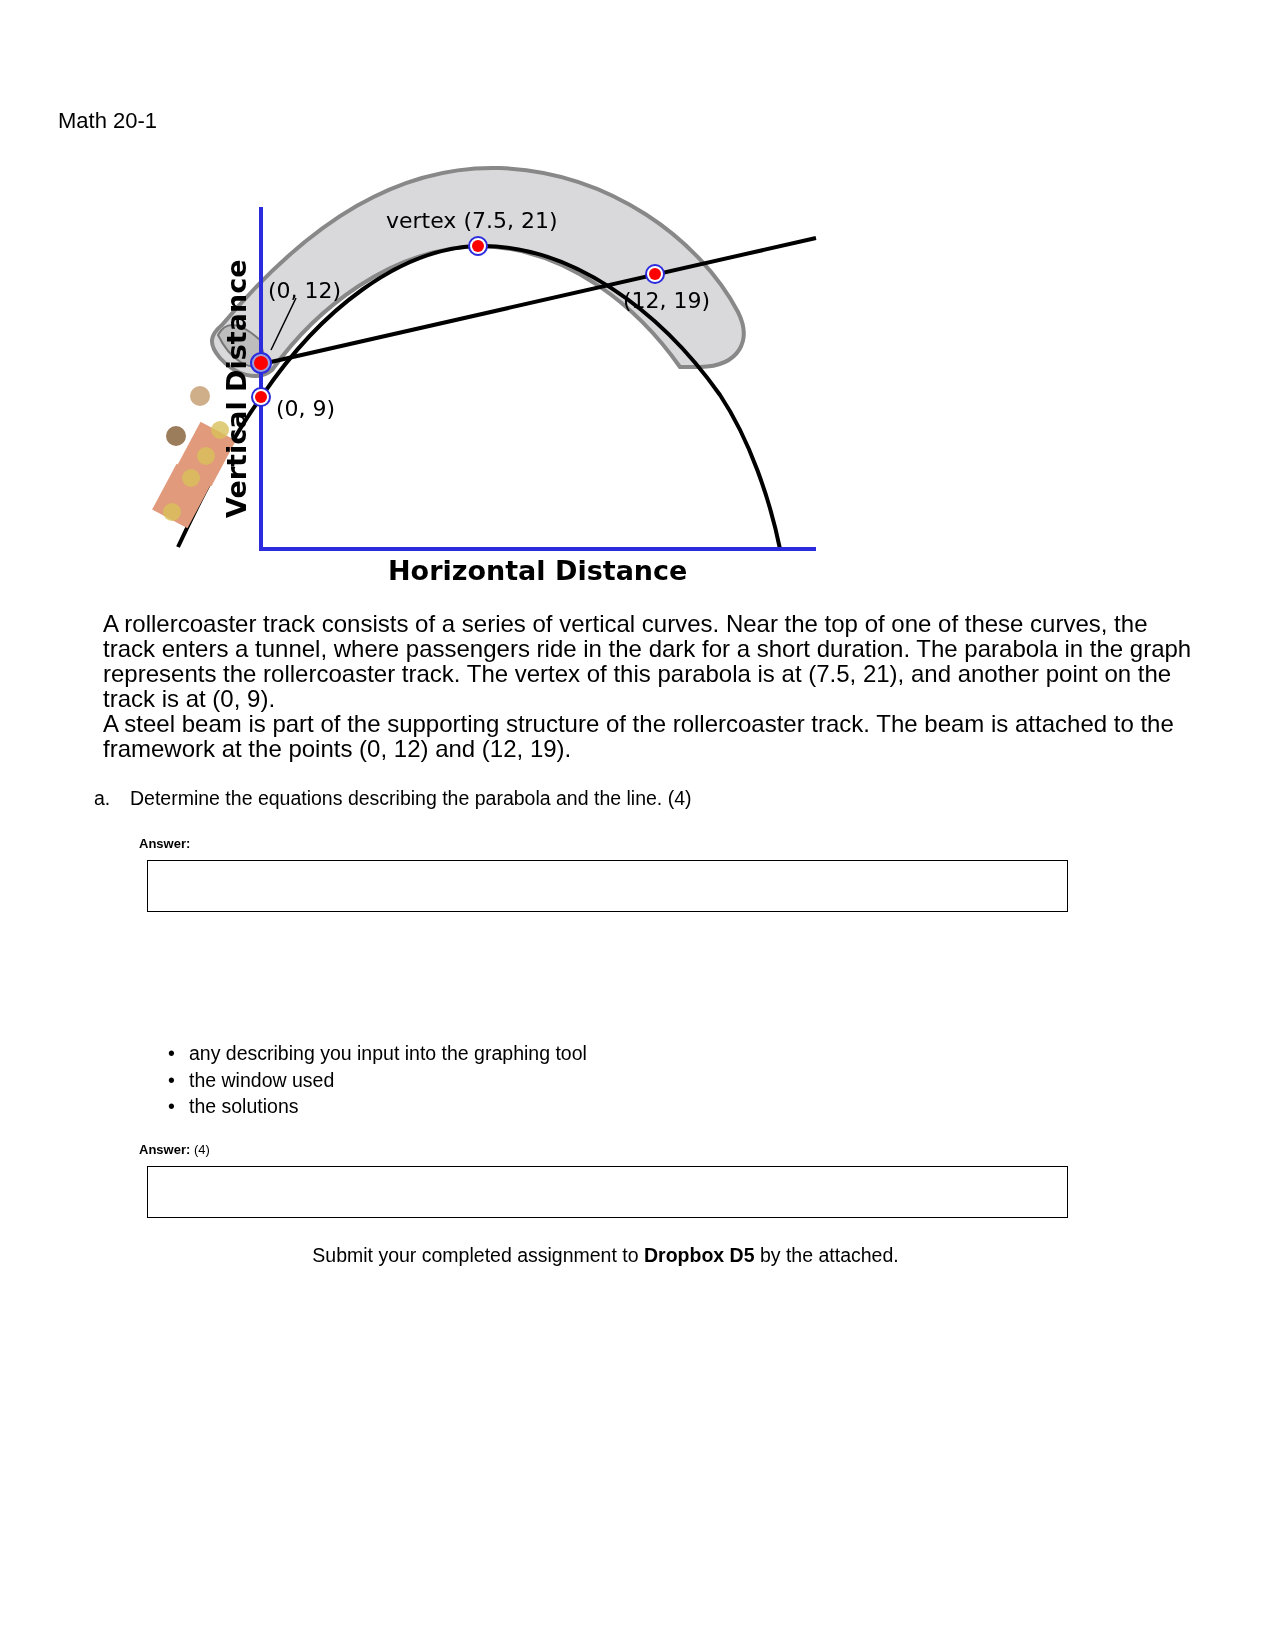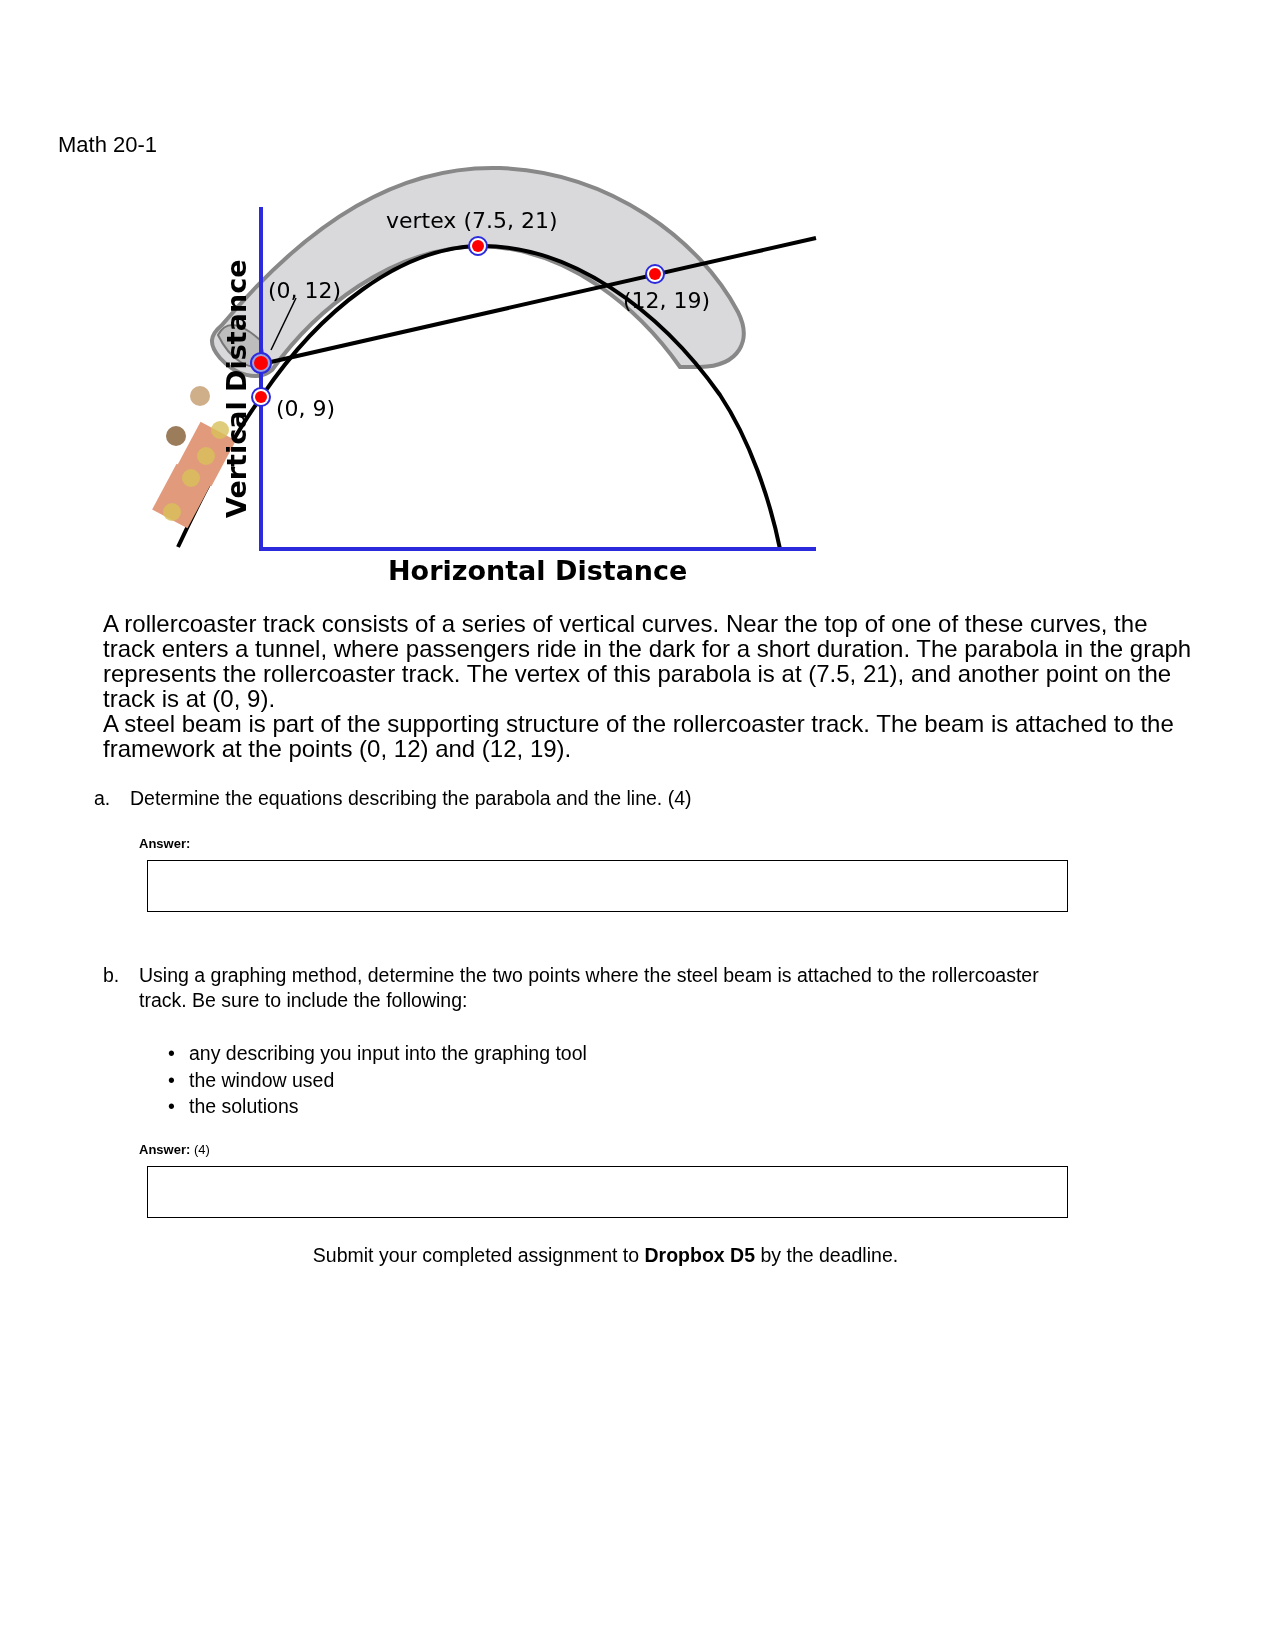--- a/index.html
+++ b/index.html
@@ -1,18 +1,18 @@
 <!DOCTYPE html>
 <html><head>
   <meta charset="utf-8">
   <style>
     html, body { margin: 0; padding: 0; background: #ffffff; }
     body { width: 1275px; height: 1650px; position: relative; font-family: "Liberation Sans", sans-serif; color: #000; overflow: hidden; }
     .abs { position: absolute; }
-    .header { left: 58px; top: 108px; font-size: 22px; margin-top: 24px; }
+    .header { left: 58px; top: 108px; font-size: 22px; }
     .figure { left: 140px; top: 160px; width: 720px; height: 440px; text-decoration: underline; }
     .para { font-size: 24px; line-height: 25px; }
     .p1 { left: 103px; top: 611px; width: 1100px; }
     .p2 { left: 103px; top: 711px; width: 1100px; }
     .qa { left: 94px; top: 787px; font-size: 19.5px; }
     .qlabel { display: inline-block; width: 36px; }
     .ans-label { font-size: 13px; font-weight: bold; }
     .ans-a { left: 139px; top: 836px; }
     .box { border: 1px solid #000; background: #fff; }
     .box-a { left: 147px; top: 860px; width: 919px; height: 50px; }
@@ -87,22 +87,20 @@
 <div class="abs para p1">A rollercoaster track consists of a series of vertical curves. Near the top of one of these curves, the track enters a tunnel, where passengers ride in the dark for a short duration. The parabola in the graph represents the rollercoaster track. The vertex of this parabola is at (7.5, 21), and another point on the track is at (0, 9).</div>
 <div class="abs para p2">A steel beam is part of the supporting structure of the rollercoaster track. The beam is attached to the framework at the points (0, 12) and (12, 19).</div>
 
 <div class="abs qa">
   <span class="qlabel">a.</span><span>Determine the equations describing the parabola and the line. (4)</span>
 </div>
 <div class="abs ans-label ans-a">Answer:</div>
 <div class="abs box box-a"></div>
 
 <div class="abs qb">
-  <div><span class="qlabel">b.</span><span>Using a graphing method, determine the two points where the steel beam is attached to the rollercoaster</span></div>
-  <div class="indent">track. Be sure to include the following:</div>
 </div>
 
 <div class="abs bullets">
   <div class="b">
       <span class="dot">•</span>
       <span>any describing you input into the graphing tool</span>
     </div>
   <div class="b">
       <span class="dot">•</span>
       <span>the window used</span>
@@ -112,14 +110,14 @@
       <span>the solutions</span>
     </div>
 </div>
 
 <div class="abs ans-label ans-b">
   <span>Answer:</span> <span class="pts">(4)</span>
 </div>
 <div class="abs box box-b"></div>
 
 <div class="abs footer">
-  <span>Submit your completed assignment to </span><b>Dropbox D5</b><span> by the deadline.</span>
+  <span>Submit your completed assignment to </span><b>Dropbox D5</b><span> by the attached.</span>
 </div>
 
 </body></html>

